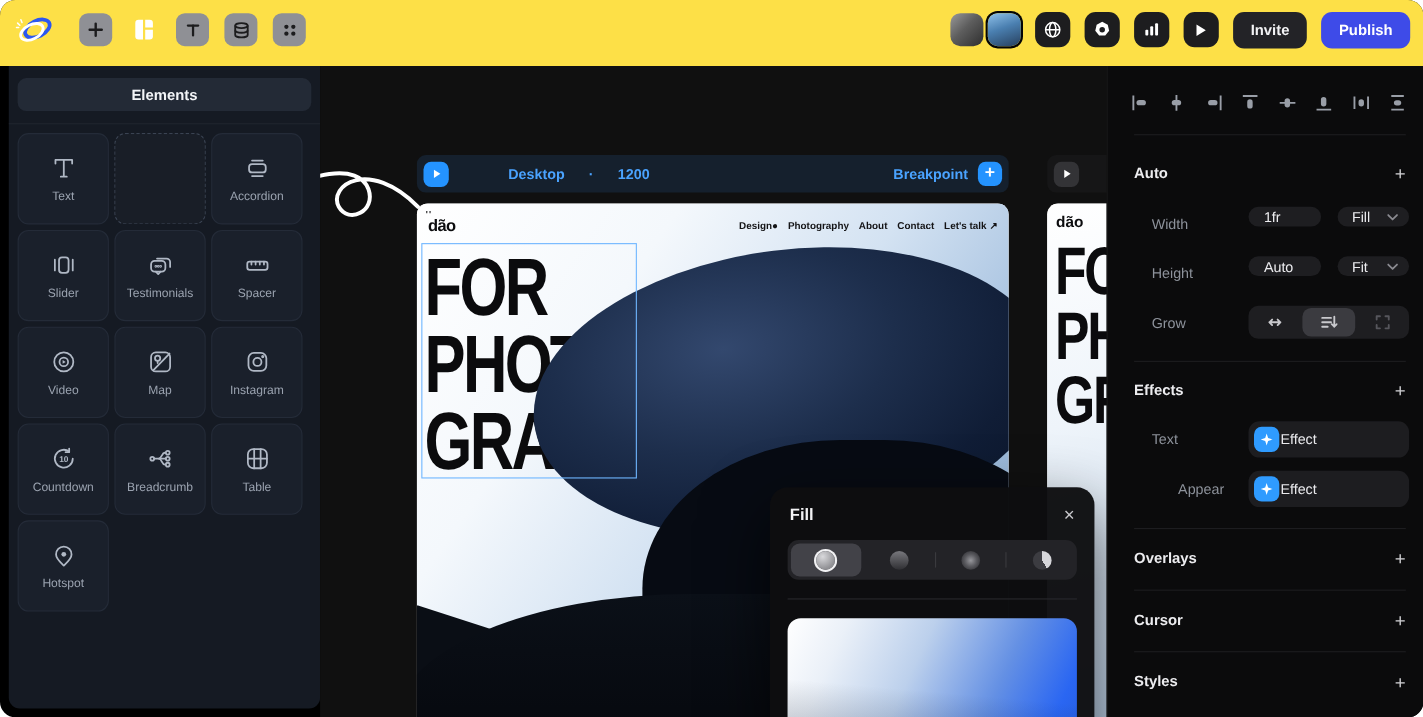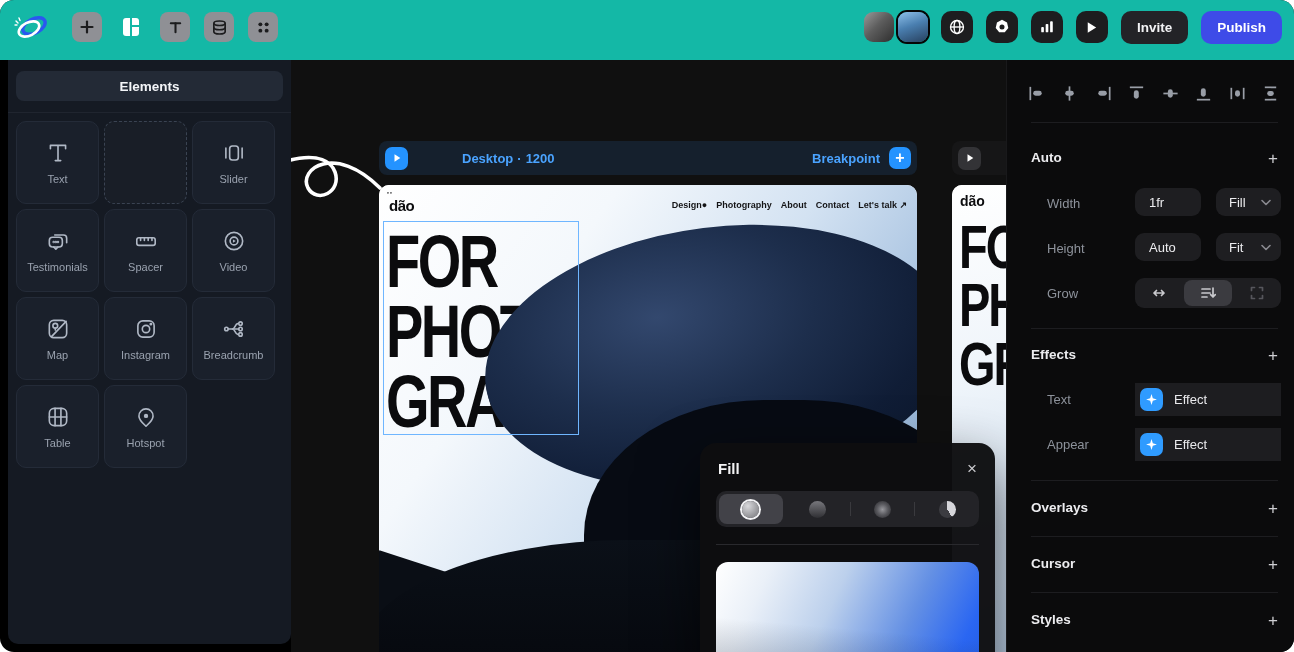--- a/index.html
+++ b/index.html
@@ -1,20 +1,20 @@
 <!DOCTYPE html>
 <html><head>
 <meta charset="utf-8">
 <style>
   html,body{margin:0;padding:0;background:#fff;font-family:"Liberation Sans",sans-serif;}
   .app{position:relative;width:1294px;height:652px;background:#000;border-radius:14px;overflow:hidden;}
   svg{display:block;}
 
   
-  .topbar{position:absolute;left:0;top:0;width:100%;height:60px;background:#14b8a6;}
+  .topbar{position:absolute;left:0;top:0;width:100%;height:60px;background:#fde047;}
   .tb-left{position:absolute;left:12px;top:0;height:54px;display:flex;align-items:center;gap:14px;}
   .tool-btn{width:30px;height:30px;border-radius:8px;background:#8f9095;display:flex;align-items:center;justify-content:center;}
   .tool-btn.ghost{background:transparent;}
   .tb-right{position:absolute;right:12px;top:0;height:54px;display:flex;align-items:center;gap:13px;}
   .avatars{display:flex;}
   .avatar{width:30px;height:30px;border-radius:9px;}
   .avatar.a1{background:linear-gradient(135deg,#9a9a9a 0%,#5d5d5d 45%,#2e2e2e 100%);}
   .avatar.a2{background:linear-gradient(160deg,#8fc1ea 0%,#4a7fb0 45%,#27405e 100%);margin-left:4px;box-shadow:0 0 0 2px #050505;}
   .icon-btn{width:32px;height:32px;border-radius:10px;background:#1d1d1f;display:flex;align-items:center;justify-content:center;}
   .invite-btn{height:33px;padding:0 16px;border-radius:10px;background:#232327;color:#f2f2f4;font-size:13.5px;font-weight:bold;display:flex;align-items:center;}
@@ -30,21 +30,21 @@
   .tile-grid{display:grid;grid-template-columns:repeat(3,83px);gap:5px;padding:8px;}
   .tile{height:83px;border-radius:10px;background:#1a202b;border:1px solid #242b38;display:flex;flex-direction:column;align-items:center;justify-content:center;gap:7px;box-sizing:border-box;}
   .tile.empty{background:rgba(255,255,255,0.02);border:1.5px dashed #3a4352;}
   .tile-label{font-size:11px;color:#9aa2af;}
   .tile svg{stroke:#b0b8c5;fill:none;stroke-width:1.5;stroke-linecap:round;stroke-linejoin:round;}
 
   
   .canvas{position:absolute;left:291px;top:60px;right:287px;bottom:0;background:#101010;overflow:hidden;}
   .bp-bar{position:absolute;height:34px;border-radius:8px;background:#15202d;display:flex;align-items:center;padding:0 6px;box-sizing:border-box;}
   .bp-play{width:23px;height:23px;border-radius:7px;background:#2493ff;display:flex;align-items:center;justify-content:center;margin-right:10px;}
-  .bp-text{color:#4aa3ff;font-size:13px;font-weight:bold;display:flex;gap:4px;align-items:center;padding-left:44px;}
+  .bp-text{color:#4aa3ff;font-size:13px;font-weight:bold;display:flex;gap:22px;align-items:center;padding-left:44px;}
   .bp-right{margin-left:auto;display:flex;align-items:center;gap:9px;}
   .bp-add{width:22px;height:22px;border-radius:7px;background:#2493ff;color:#fff;font-size:16px;font-weight:bold;display:flex;align-items:center;justify-content:center;line-height:1;}
   .bp-bar.grey{background:#161617;}
   .bp-play.grey{background:#333336;}
   .bp-text.grey{color:#8b8b90;}
 
   .frame{position:absolute;background:#fff;border-radius:10px 10px 0 0;overflow:hidden;}
   .desktop-frame{left:88px;top:125px;width:538px;height:467px;}
   .desktop-bg{position:absolute;inset:0;background:linear-gradient(125deg,#ffffff 0%,#f4f8fc 28%,#d3e2f2 52%,#a7c2e0 72%,#82a6cb 100%);}
   .site-header{position:absolute;left:0;top:0;right:0;height:34px;display:flex;align-items:center;padding:6px 10px 0 10px;box-sizing:border-box;z-index:4;}
@@ -90,31 +90,31 @@
       background:linear-gradient(115deg,#ffffff 0%,#eaf0f8 16%,#bcd0ec 38%,#6490e4 62%,#2a66f2 80%,#1e53cf 100%);position:relative;overflow:hidden;}
   .fp-gradient:after{content:"";position:absolute;inset:0;background:linear-gradient(185deg,rgba(0,0,0,0) 35%,rgba(24,30,44,0.55) 90%);}
 
   
   .inspector{position:absolute;right:0;top:60px;width:287px;bottom:0;background:#0b0b0c;border-left:1px solid #19191b;z-index:10;}
   .align-row{position:absolute;left:20px;right:14px;top:24px;display:flex;justify-content:space-between;align-items:center;}
   .align-row svg{stroke:#999ea7;fill:#999ea7;}
   .sec-title{position:absolute;left:24px;color:#ececef;font-size:13.5px;font-weight:bold;}
   .sec-plus{position:absolute;right:16px;color:#cfcfd3;font-size:17px;font-weight:normal;line-height:1;}
   .fld-label{position:absolute;left:40px;color:#8d929b;font-size:13px;}
-  .pill{position:absolute;height:28px;border-radius:9px;background:#1e1e21;color:#ececef;font-size:13px;display:flex;align-items:center;box-sizing:border-box;}
+  .pill{position:absolute;height:18px;border-radius:9px;background:#1e1e21;color:#ececef;font-size:13px;display:flex;align-items:center;box-sizing:border-box;}
   .pill.value{padding-left:14px;}
   .pill.mode{padding:0 10px 0 13px;justify-content:space-between;}
   .chev svg{stroke:#8a8a90;fill:none;stroke-width:1.6;stroke-linecap:round;stroke-linejoin:round;}
   .grow-seg{position:absolute;left:128px;top:0;width:146px;height:30px;border-radius:9px;background:#1e1e21;display:flex;}
   .grow-cell{flex:1;display:flex;align-items:center;justify-content:center;border-radius:8px;}
   .grow-cell.selected{background:#3b3b40;margin:2px;}
   .grow-cell svg{stroke:#c9c9cd;fill:none;stroke-width:1.7;stroke-linecap:round;stroke-linejoin:round;}
   .grow-cell.dim svg{stroke:#56565c;}
   .insp-hr{position:absolute;left:24px;right:16px;height:1px;background:#1d1d20;}
-  .effect-btn{position:absolute;left:128px;width:146px;height:33px;border-radius:0;background:#1d1d20;display:flex;align-items:center;gap:11px;}
+  .effect-btn{position:absolute;left:128px;width:146px;height:33px;border-radius:10px;background:#1d1d20;display:flex;align-items:center;gap:1px;}
   .fx-icon{width:23px;height:23px;border-radius:7px;background:#2f9bff;display:flex;align-items:center;justify-content:center;margin-left:5px;}
   .effect-btn span{color:#e9e9ec;font-size:13px;}
 </style>
 </head>
 <body>
 
 <div class="app">
 
   <div class="topbar">
     <div class="tb-left">
@@ -213,20 +213,27 @@
       <div class="tile">
         <svg width="26" height="26" viewBox="0 0 24 24">
             <path d="M5 8V5h14v3M12 5v14M9.5 19h5"></path>
           </svg>
         <div class="tile-label">Text</div>
       </div>
       <div class="tile empty"></div>
 
       <div class="tile">
         <svg width="26" height="26" viewBox="0 0 24 24">
+            <rect x="5" y="8.5" width="14" height="7" rx="2.5"></rect>
+            <path d="M7.5 5.5h9M7.5 18.5h9"></path>
+          </svg>
+        <div class="tile-label">Accordion</div>
+      </div>
+      <div class="tile">
+        <svg width="26" height="26" viewBox="0 0 24 24">
             <rect x="8" y="5.5" width="8" height="13" rx="2.5"></rect>
             <path d="M4.5 7.5v9M19.5 7.5v9"></path>
           </svg>
         <div class="tile-label">Slider</div>
       </div>
 
       <div class="tile">
         <svg width="26" height="26" viewBox="0 0 24 24">
             <path d="M9 6.5h8a3 3 0 0 1 3 3v4"></path>
             <rect x="4" y="8.5" width="12" height="9" rx="3"></rect>
@@ -262,20 +269,28 @@
           </svg>
         <div class="tile-label">Map</div>
       </div>
       <div class="tile">
         <svg width="26" height="26" viewBox="0 0 24 24">
             <rect x="4.5" y="4.5" width="15" height="15" rx="4.5"></rect>
             <circle cx="12" cy="12" r="3.4"></circle>
             <circle cx="16.5" cy="7.5" r="0.6" fill="#b0b8c5"></circle>
           </svg>
         <div class="tile-label">Instagram</div>
+      </div>
+      <div class="tile">
+        <svg width="26" height="26" viewBox="0 0 24 24">
+            <path d="M19.5 12a7.5 7.5 0 1 1-3-6"></path>
+            <path d="M16.5 3.5v3h-3" fill="none"></path>
+            <text x="12" y="15" font-size="7" font-weight="bold" fill="#b0b8c5" stroke="none" text-anchor="middle">10</text>
+          </svg>
+        <div class="tile-label">Countdown</div>
       </div>
 
       <div class="tile">
         <svg width="26" height="26" viewBox="0 0 24 24">
             <circle cx="5" cy="12" r="1.6"></circle>
             <path d="M6.6 12h4M10.5 12c2.5 0 2.5-5 5-5M10.5 12c2.5 0 2.5 5 5 5"></path>
             <circle cx="18" cy="7" r="1.6"></circle>
             <circle cx="18" cy="12" r="1.6"></circle>
             <circle cx="18" cy="17" r="1.6"></circle>
             <path d="M10.6 12h5.8"></path>
@@ -506,21 +521,21 @@
     <div class="fld-label" style="top:332px;">Text</div>
     <div class="effect-btn" style="top:323px;">
       <span class="fx-icon">
           <svg width="13" height="13" viewBox="0 0 24 24">
             <path d="M12 2l2.4 7.6L22 12l-7.6 2.4L12 22l-2.4-7.6L2 12l7.6-2.4z" fill="#fff"></path>
           </svg>
         </span>
       <span>Effect</span>
     </div>
 
-    <div class="fld-label" style="top:377px;">Appear</div>
+    <div class="fld-label" style="top:377px;margin-left:24px;">Appear</div>
     <div class="effect-btn" style="top:368px;">
       <span class="fx-icon">
           <svg width="13" height="13" viewBox="0 0 24 24">
             <path d="M12 2l2.4 7.6L22 12l-7.6 2.4L12 22l-2.4-7.6L2 12l7.6-2.4z" fill="#fff"></path>
           </svg>
         </span>
       <span>Effect</span>
     </div>
 
     <div class="insp-hr" style="top:420px;"></div>

